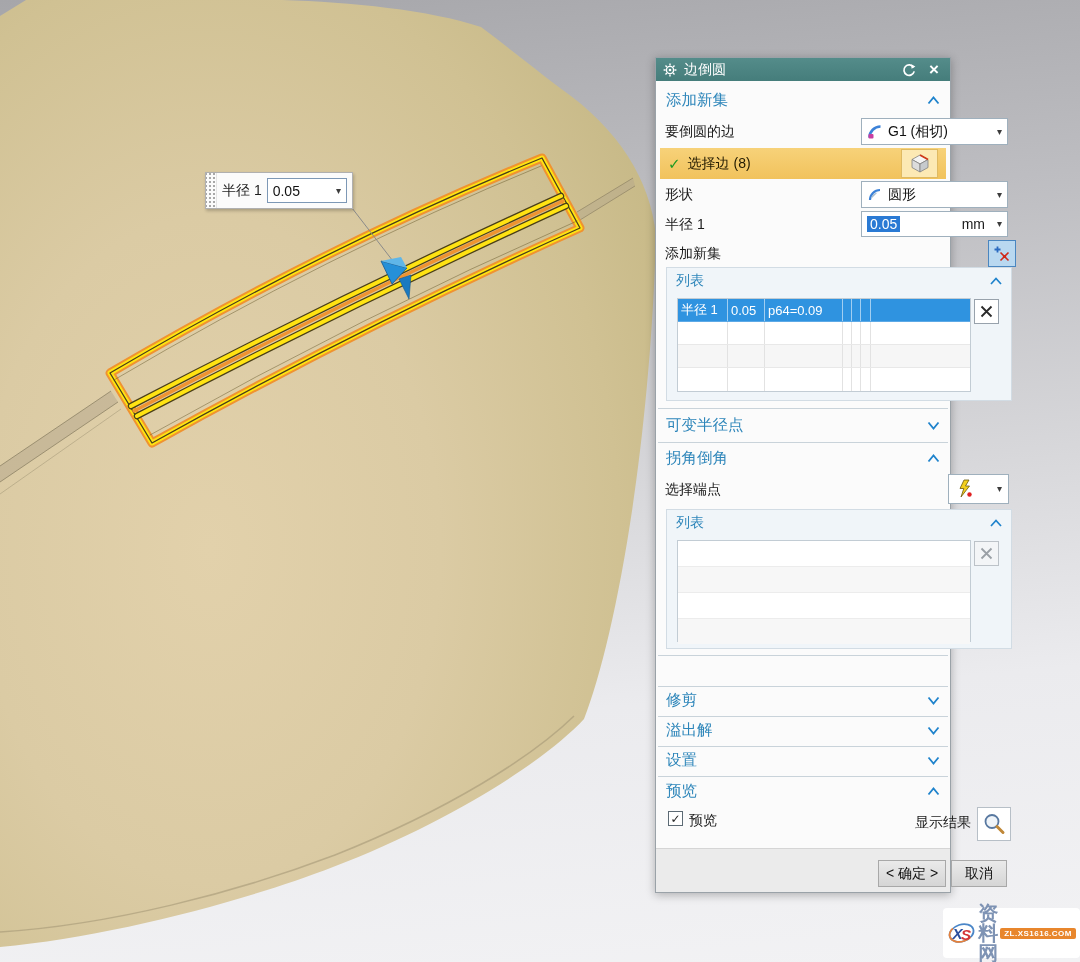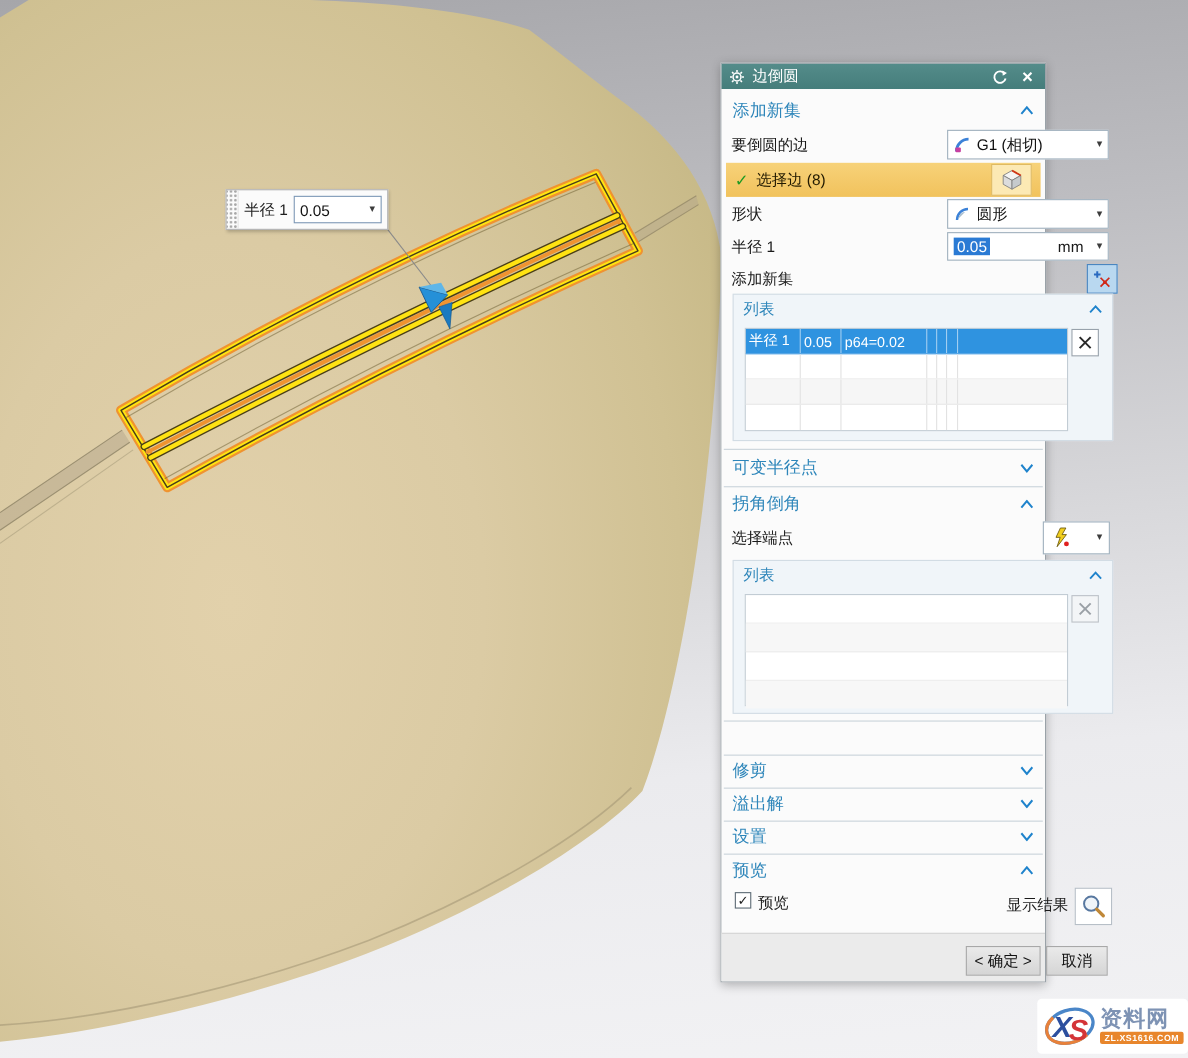--- a/index.html
+++ b/index.html
@@ -86,21 +86,21 @@
 
   .dlg-footer{position:absolute;left:0;right:0;top:767px;bottom:0;background:#ebebeb;border-top:1px solid #d5d5d5}
   .btn{position:absolute;top:11px;height:27px;background:linear-gradient(#eaeaea,#d5d5d5);border:1px solid #a8a8a8;
     font-size:14px;color:#111;display:flex;align-items:center;justify-content:center;box-sizing:border-box}
   .btn-ok{left:222px;width:68px}
   .btn-cancel{left:295px;width:56px}
 
   
   .watermark{position:absolute;left:943px;top:908px;width:137px;height:50px;background:#fff;border-radius:4px;
     display:flex;align-items:center;padding:2px 4px;box-sizing:border-box;gap:2px}
-  .wm-right{display:flex;flex-direction:column;align-items:flex-start;gap:1px}
+  .wm-right{display:flex;flex-direction:row;align-items:center;gap:1px}
   .wm-name{font-size:20px;font-weight:bold;color:#7e93b4;line-height:1;letter-spacing:1px}
   .wm-pill{background:#e8862c;color:#fff;font-size:8px;font-weight:bold;padding:1px 4px;border-radius:2px;letter-spacing:.5px}
 </style>
 </head>
 <body>
 
 <div id="stage">
 
   <svg id="scene" width="1080" height="962" viewBox="0 0 1080 962">
     <defs>
@@ -248,21 +248,21 @@
           <span class="chev">
             <svg width="12" height="8" viewBox="0 0 12 8">
                 <polyline points="1,7 6,1.5 11,7" fill="none" stroke="#1f83cc" stroke-width="1.7"></polyline>
               </svg>
           </span>
         </div>
         <div class="tbl">
           <div class="tr cols selected">
             <span>半径 1</span>
             <span>0.05</span>
-            <span>p64=0.02</span>
+            <span>p64=0.09</span>
             <span></span>
               <span></span>
               <span></span>
               <span></span>
           </div>
           <div class="tr cols">
             <span></span>
               <span></span>
               <span></span>
               <span></span>

